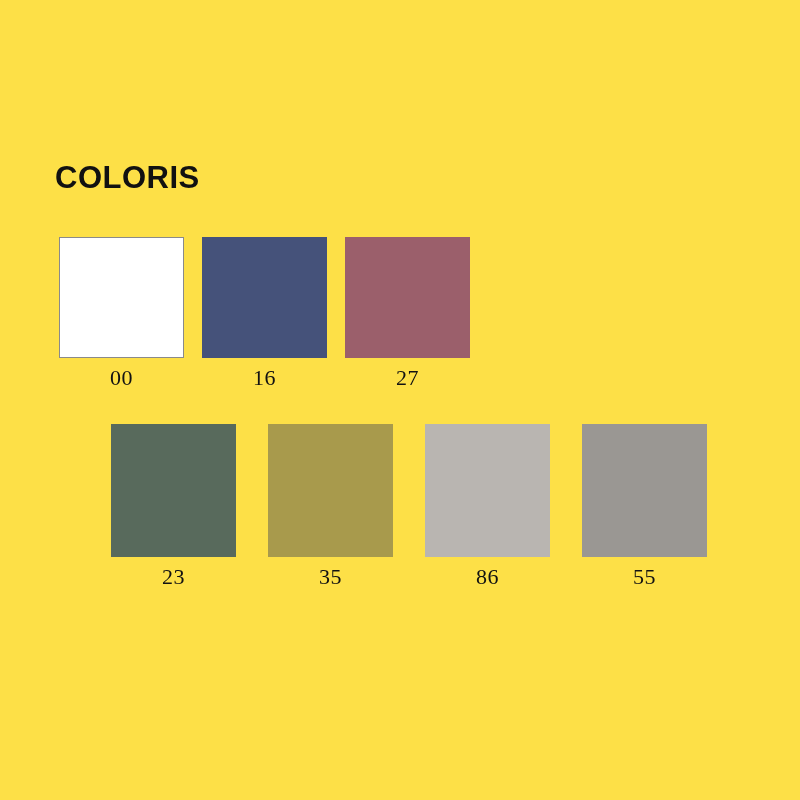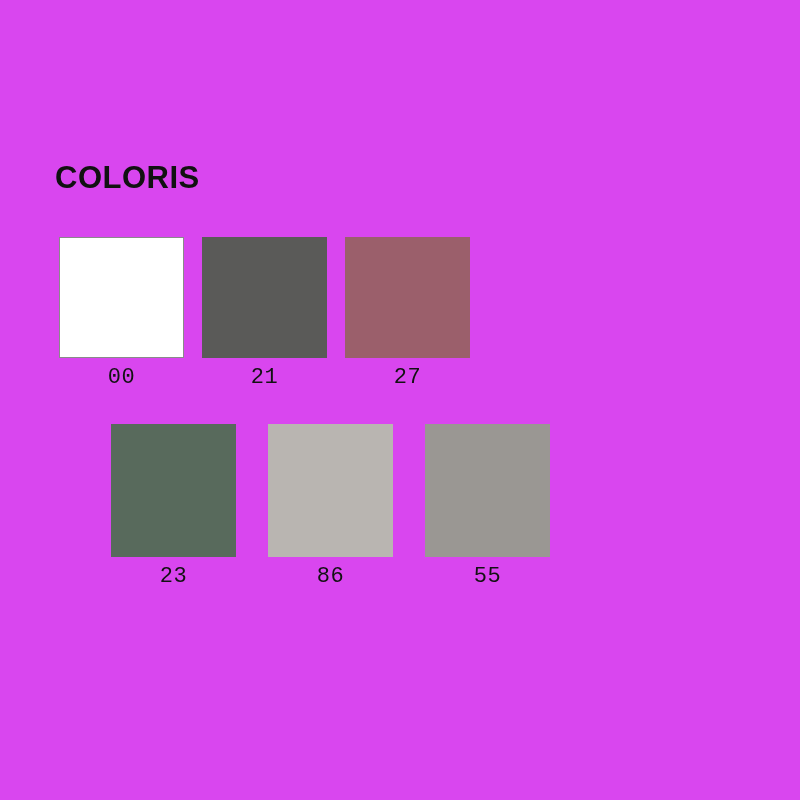--- a/index.html
+++ b/index.html
@@ -12,21 +12,21 @@
     height: 800px;
     background: #ffffff;
     font-family: "Liberation Sans", sans-serif;
     overflow: hidden;
   }
 
   #sheet {
     position: relative;
     width: 800px;
     height: 800px;
-    background: #d946ef;
+    background: #fde047;
   }
 
   
   .title {
     position: absolute;
     left: 55px;
     top: 162px;
     font-family: "Liberation Sans", sans-serif;
     font-size: 31px;
     font-weight: 700;
@@ -69,21 +69,21 @@
   }
 
   .row-2 .chip { height: 133px; }
 
   .chip.bordered {
     border: 1px solid #8a8a8a;
   }
 
   .chip-label {
     margin-top: 9px;
-    font-family: Liberation Mono, monospace;
+    font-family: Liberation Serif, serif;
     font-size: 22px;
     font-weight: 400;
     color: #121212;
     line-height: 1;
     text-align: center;
     letter-spacing: 0.5px;
   }
 </style>
 </head>
 <body style="background: rgb(255, 255, 255);">
@@ -91,33 +91,37 @@
 <div id="sheet">
 
   <div class="title">COLORIS</div>
 
   <div class="row row-1">
     <div class="swatch-cell">
       <div class="chip bordered" style="background-color: rgb(255, 255, 255);"></div>
       <div class="chip-label">00</div>
     </div>
     <div class="swatch-cell">
-      <div class="chip" style="background-color: rgb(90, 90, 88);"></div>
-      <div class="chip-label">21</div>
+      <div class="chip" style="background-color: rgb(69, 82, 122);"></div>
+      <div class="chip-label">16</div>
     </div>
     <div class="swatch-cell">
       <div class="chip" style="background-color: rgb(155, 95, 107);"></div>
       <div class="chip-label">27</div>
     </div>
   </div>
 
   <div class="row row-2">
     <div class="swatch-cell">
       <div class="chip" style="background-color: rgb(88, 106, 92);"></div>
       <div class="chip-label">23</div>
+    </div>
+    <div class="swatch-cell">
+      <div class="chip" style="background-color: rgb(168, 154, 76);"></div>
+      <div class="chip-label">35</div>
     </div>
     <div class="swatch-cell">
       <div class="chip" style="background-color: rgb(185, 181, 177);"></div>
       <div class="chip-label">86</div>
     </div>
     <div class="swatch-cell">
       <div class="chip" style="background-color: rgb(154, 151, 147);"></div>
       <div class="chip-label">55</div>
     </div>
   </div>

